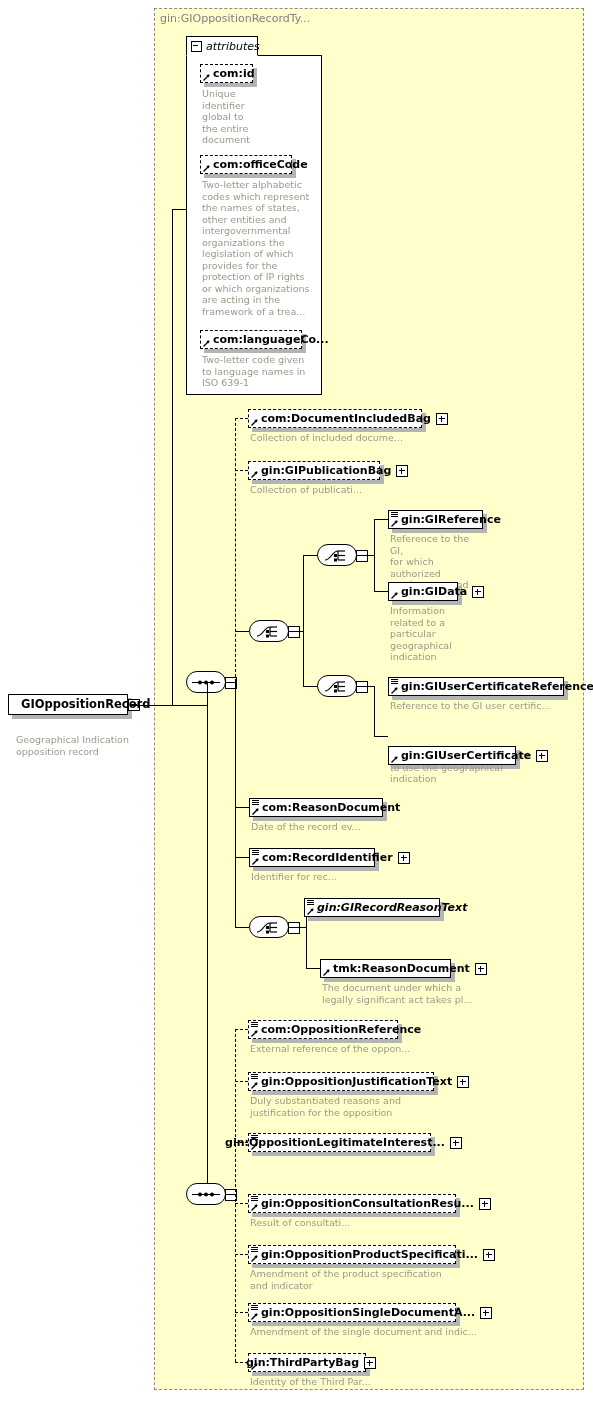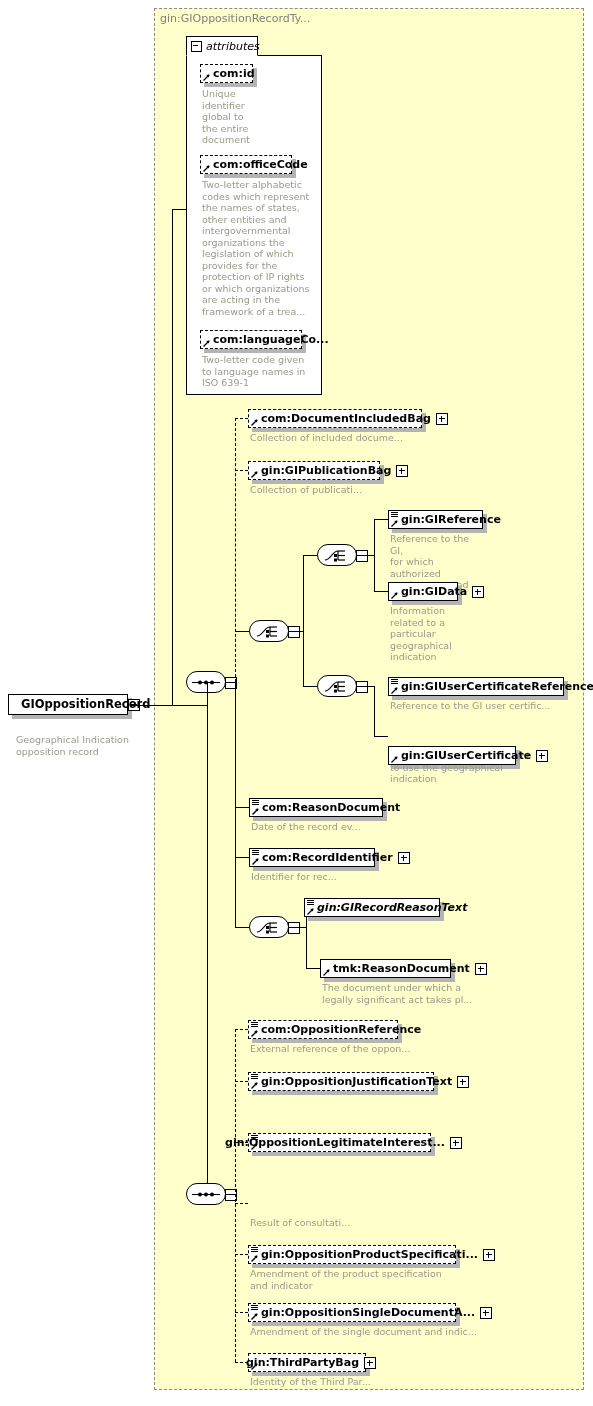--- a/index.html
+++ b/index.html
@@ -489,20 +489,22 @@
       <span class="arrow">
         <svg width="7" height="7" viewBox="0 0 7 7">
             <path d="M0.5 6.5 L6 1" stroke="#000" stroke-width="1.3" fill="none"></path>
             <path d="M6.5 0.5 L3.2 1.1 L5.9 3.6 Z" fill="#000"></path>
           </svg>
       </span>
       <span class="nm">gin:OppositionJustificationText</span>
       <span class="pmbox plus"></span>
     </div>
   </div>
+  <div class="anno" style="left:250px;top:1095px;width:230px;">Duly substantiated reasons and
+justification for the opposition</div>
 
   <div class="dln dlnh" style="left:235px;top:1142px;width:13px;"></div>
   <div class="nodewrap" style="left:248px;top:1133px;">
     <div class="shadow2"></div>
     <div class="node dashed" style="width:183px;justify-content:center;">
       <span class="lines">
           <i></i>
           <i></i>
           <i></i>
         </span>
@@ -511,20 +513,38 @@
             <path d="M0.5 6.5 L6 1" stroke="#000" stroke-width="1.3" fill="none"></path>
             <path d="M6.5 0.5 L3.2 1.1 L5.9 3.6 Z" fill="#000"></path>
           </svg>
       </span>
       <span class="nm">gin:OppositionLegitimateInterest...</span>
       <span class="pmbox plus"></span>
     </div>
   </div>
 
   <div class="dln dlnh" style="left:235px;top:1203px;width:13px;"></div>
+  <div class="nodewrap" style="left:248px;top:1194px;">
+    <div class="shadow2"></div>
+    <div class="node dashed" style="width:208px;">
+      <span class="lines">
+          <i></i>
+          <i></i>
+          <i></i>
+        </span>
+      <span class="arrow">
+        <svg width="7" height="7" viewBox="0 0 7 7">
+            <path d="M0.5 6.5 L6 1" stroke="#000" stroke-width="1.3" fill="none"></path>
+            <path d="M6.5 0.5 L3.2 1.1 L5.9 3.6 Z" fill="#000"></path>
+          </svg>
+      </span>
+      <span class="nm">gin:OppositionConsultationResu...</span>
+      <span class="pmbox plus"></span>
+    </div>
+  </div>
   <div class="anno" style="left:250px;top:1217px;width:240px;">Result of consultati...</div>
 
   <div class="dln dlnh" style="left:235px;top:1254px;width:13px;"></div>
   <div class="nodewrap" style="left:248px;top:1245px;">
     <div class="shadow2"></div>
     <div class="node dashed" style="width:208px;">
       <span class="lines">
           <i></i>
           <i></i>
           <i></i>

